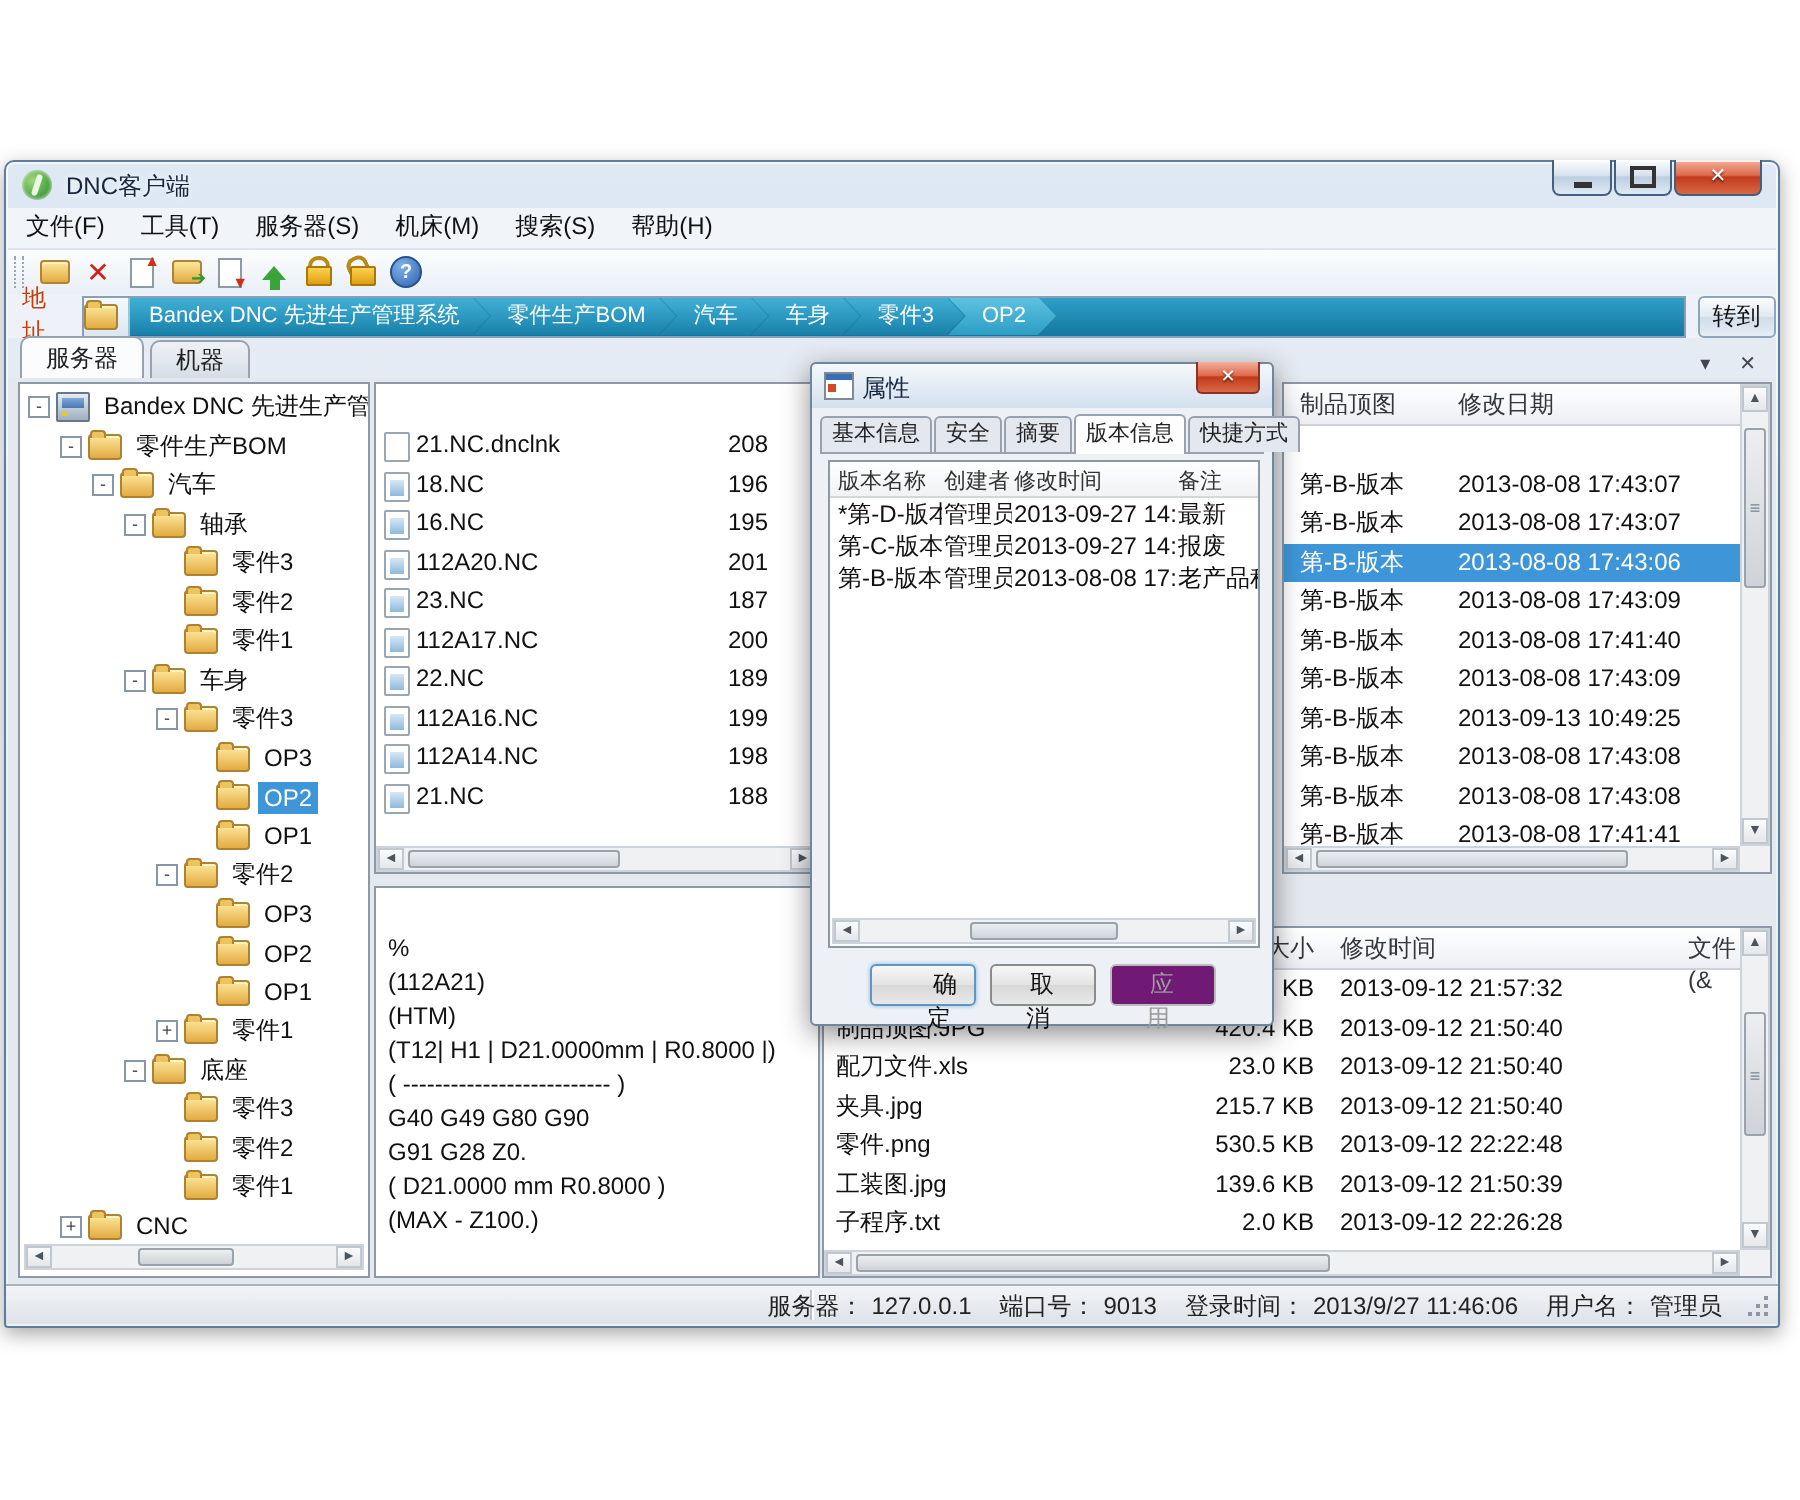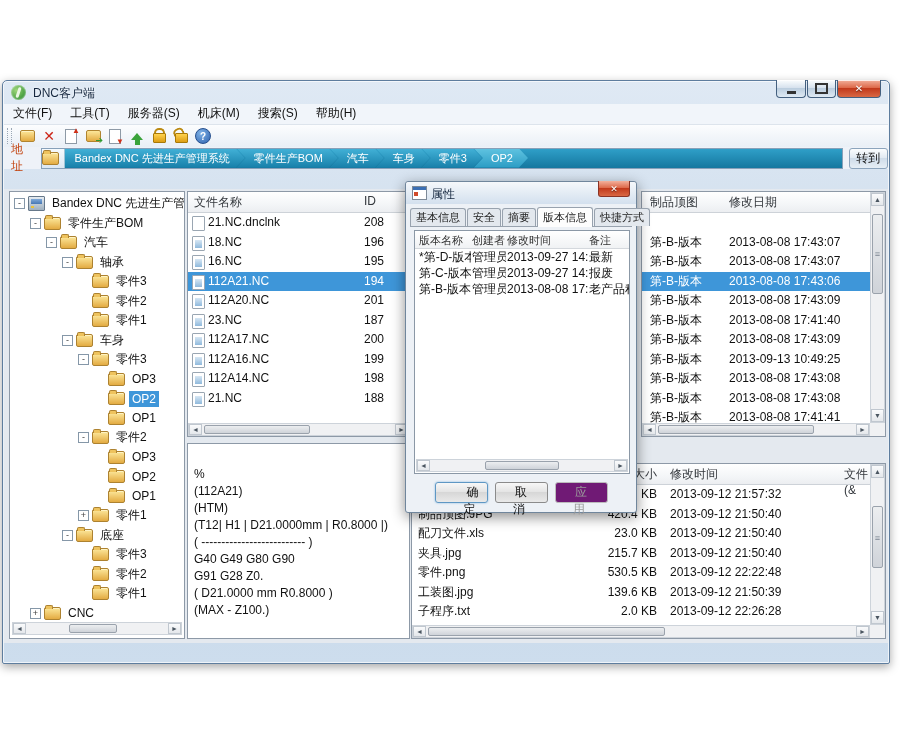--- a/index.html
+++ b/index.html
@@ -242,20 +242,30 @@
             <span class="crumb">零件生产BOM</span>
             <span class="crumb">汽车</span>
             <span class="crumb">车身</span>
             <span class="crumb">零件3</span>
             <span class="crumb last">OP2</span>
           </div>
       </div>
       <button class="go-btn">转到</button>
     </div>
 
+    <div class="tabstrip">
+      <div id="tabstrip-tabs" class="vtabs">
+          <span class="vtab active">服务器</span>
+          <span class="vtab">机器</span>
+        </div>
+      <span class="ts-icons">
+        <span class="ts-ico">▾</span>
+        <span class="ts-ico">✕</span>
+      </span>
+    </div>
 
     <div class="client">
 
       <div class="pane tree-pane">
         <div id="tree">
             <div class="tree-row" style="padding-left: 4px;">
               <span class="expander">-</span>
               <span class="node-icon icon-server"></span>
               <span class="tree-label">Bandex DNC 先进生产管理系统</span>
             </div>
@@ -368,59 +378,55 @@
         <div class="sb-h tree-sb">
           <span class="sb-btn">◄</span>
           <span class="sb-track">
               <span class="sb-thumb" style="left:30%;width:34%;"></span>
             </span>
           <span class="sb-btn">►</span>
         </div>
       </div>
 
       <div class="pane mid-pane">
-        <div class="lv-header">
-          <span class="hcell" style="left:6px;">文件名称</span>
-          <span class="hcell" style="left:176px;">ID</span>
-        </div>
         <div class="rows" id="flist-rows">
             <div class="lrow">
               <span class="ficon file-plain-icon"></span>
               <span class="fname">21.NC.dnclnk</span>
               <span class="fid">208</span>
             </div>
             <div class="lrow">
               <span class="ficon file-nc-icon"></span>
               <span class="fname">18.NC</span>
               <span class="fid">196</span>
             </div>
             <div class="lrow">
               <span class="ficon file-nc-icon"></span>
               <span class="fname">16.NC</span>
               <span class="fid">195</span>
             </div>
-            <div class="lrow sel">
-              <span class="ficon file-nc-icon"></span>
-              <span class="fname">112A21.NC</span>
-              <span class="fid">194</span>
-            </div>
             <div class="lrow">
               <span class="ficon file-nc-icon"></span>
               <span class="fname">112A20.NC</span>
               <span class="fid">201</span>
             </div>
             <div class="lrow">
               <span class="ficon file-nc-icon"></span>
               <span class="fname">23.NC</span>
               <span class="fid">187</span>
             </div>
             <div class="lrow">
               <span class="ficon file-nc-icon"></span>
               <span class="fname">112A17.NC</span>
               <span class="fid">200</span>
+            </div>
+            <div class="lrow">
+              <span class="ficon file-nc-icon"></span>
+              <span class="fname">22.NC</span>
+              <span class="fid">189</span>
             </div>
             <div class="lrow">
               <span class="ficon file-nc-icon"></span>
               <span class="fname">112A16.NC</span>
               <span class="fid">199</span>
             </div>
             <div class="lrow">
               <span class="ficon file-nc-icon"></span>
               <span class="fname">112A14.NC</span>
               <span class="fid">198</span>
@@ -577,20 +583,25 @@
           <span class="sb-track">
               <span class="sb-thumb" style="left:2px;width:55%;"></span>
             </span>
           <span class="sb-btn">►</span>
         </div>
         <div class="sb-corner"></div>
       </div>
 
     </div>
 
+    <div class="statusbar">
+      <span class="sb-div"></span>
+      <span id="status-items"><span class="st-label">服务器：</span><span class="st-value">127.0.0.1</span><span class="st-label">端口号：</span><span class="st-value">9013</span><span class="st-label">登录时间：</span><span class="st-value">2013/9/27 11:46:06</span><span class="st-label">用户名：</span><span class="st-value">管理员</span></span>
+      <span class="grip-corner"></span>
+    </div>
   </div>
 
   <div class="dialog">
     <div class="dlg-titlebar">
       <span class="dlg-icon"></span>
       <span class="dlg-title">属性</span>
       <span class="dlg-close">✕</span>
     </div>
     <div id="dlg-tabs">
         <span class="dtab">基本信息</span>

